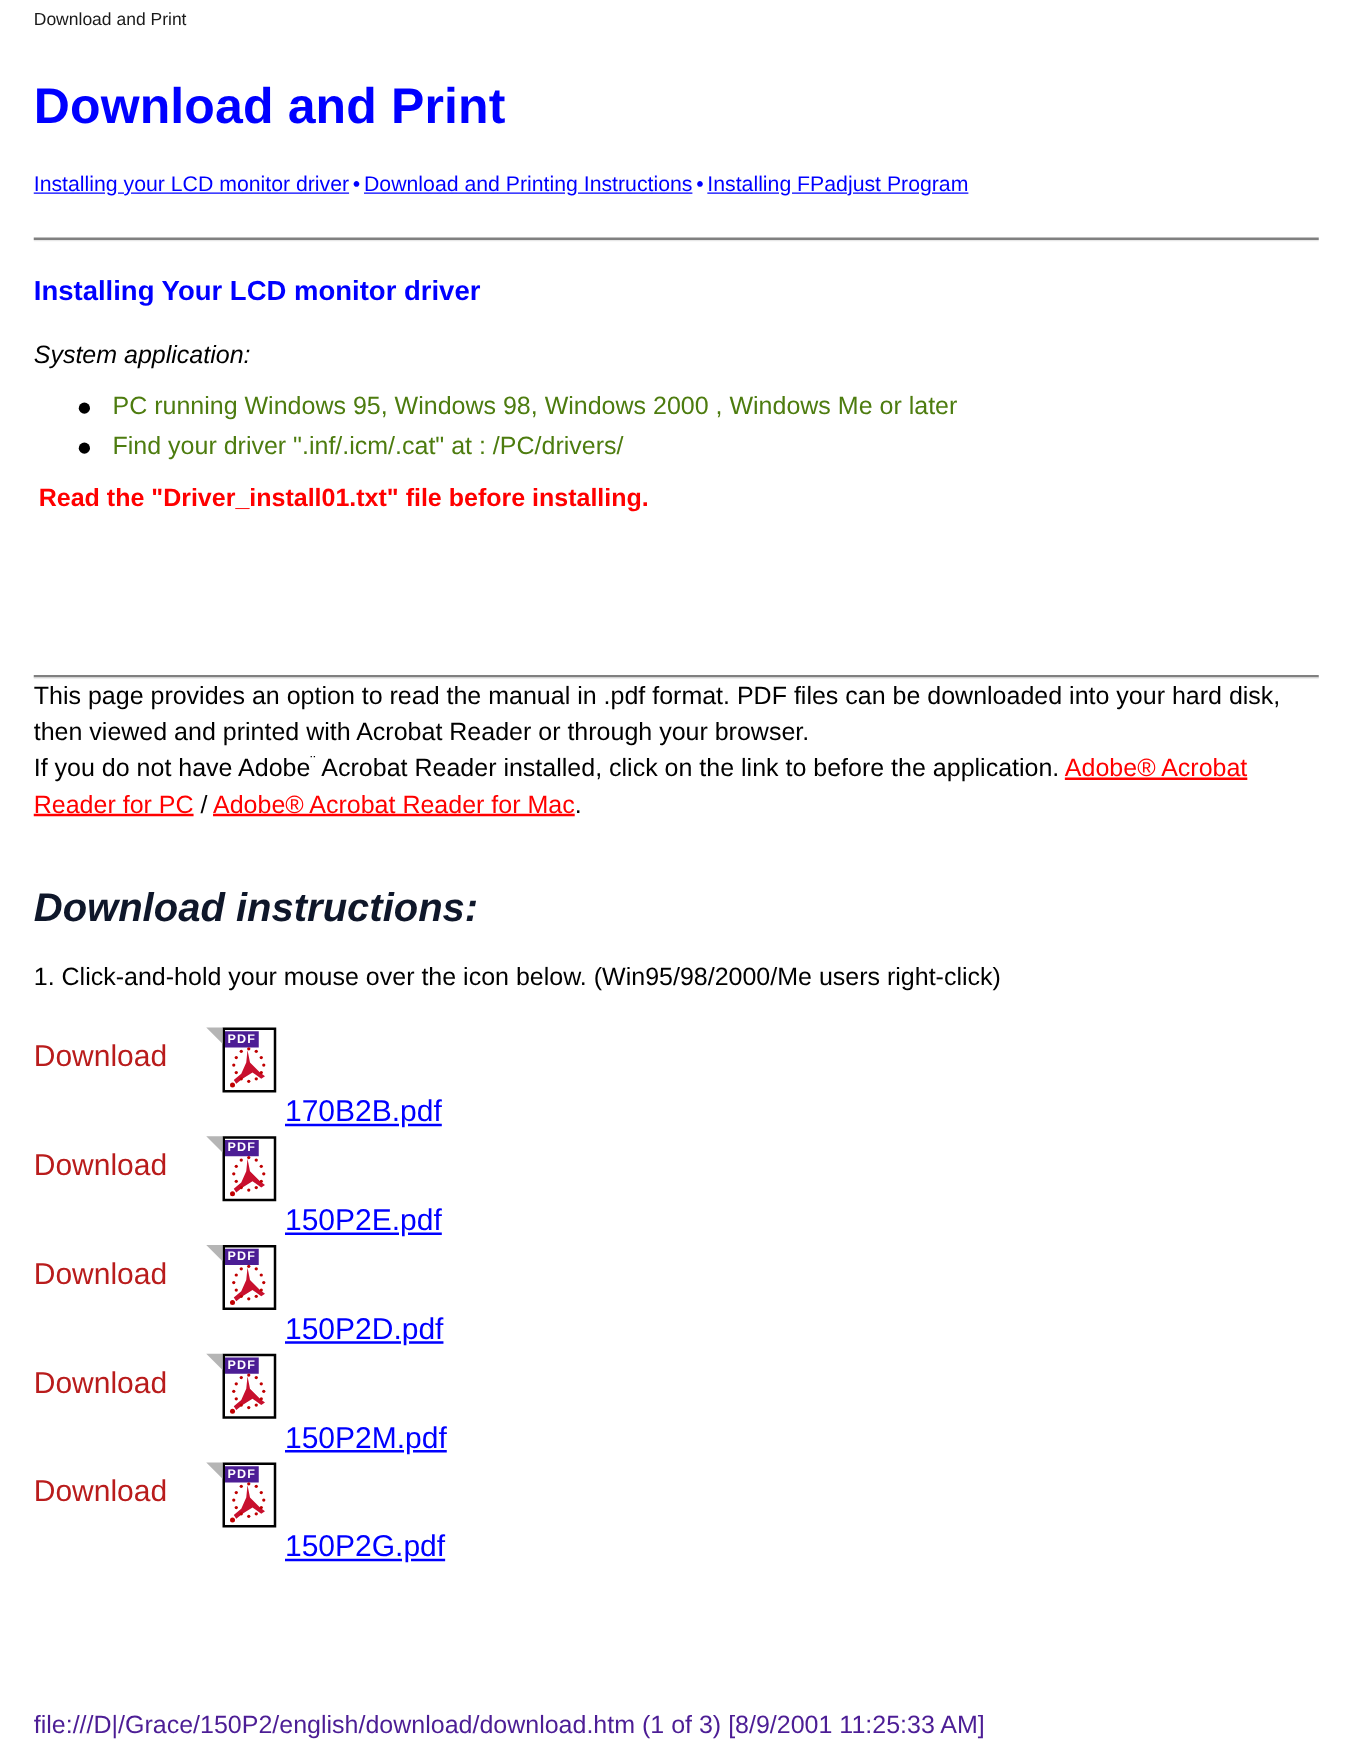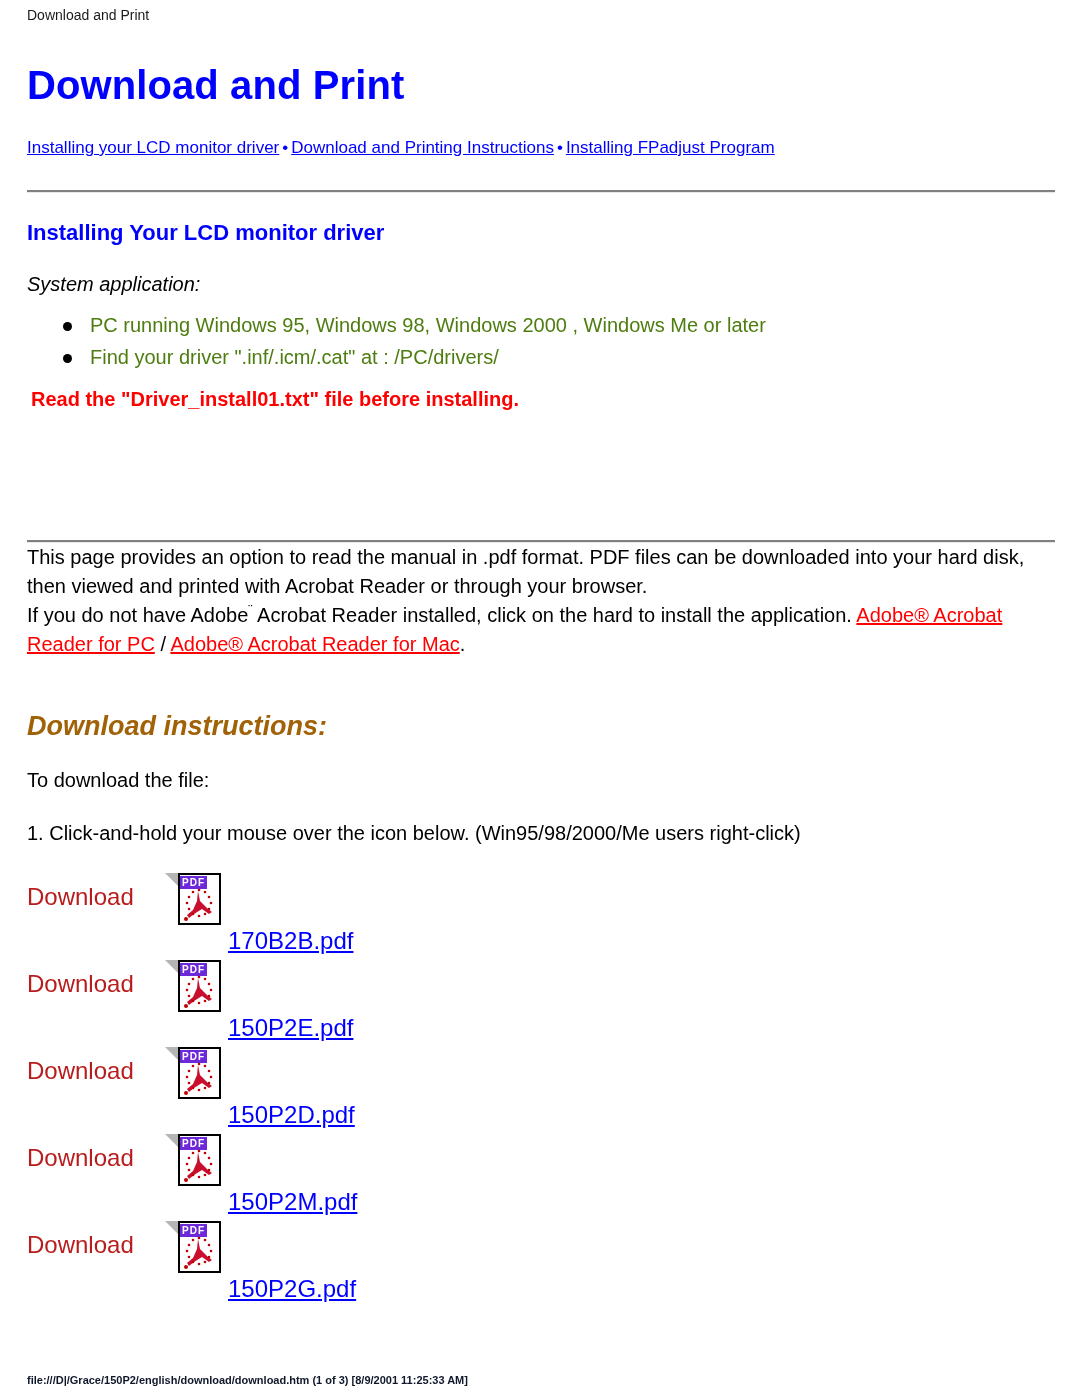--- a/index.html
+++ b/index.html
@@ -132,25 +132,25 @@
     text-decoration: underline;
   }
   sup.tm {
     font-size: 13px;
     vertical-align: super;
     line-height: 0;
   }
 
   h3.dl-title {
     margin: 50px 0 0 0;
-    font-size: 27px;
+    font-size: 32px;
     line-height: 34px;
     font-weight: bold;
     font-style: italic;
-    color: #a16207;
+    color: #0f172a;
   }
 
   .intro-line {
     margin-top: 24px;
     font-size: 20px;
     line-height: 27px;
   }
   .step-line {
     margin-top: 26px;
     font-size: 20px;
@@ -208,46 +208,45 @@
     right: 0; top: 0;
     width: 0; height: 0;
     border-left: 13px solid transparent;
     border-top: 13px solid #b5b5b5;
   }
   .pdf-icon .pdf-badge {
     position: absolute;
     left: 2px; top: 3px;
     width: 27px;
     height: 13px;
-    background: #6d28d9;
+    background: #4c1d95;
     color: #ffffff;
     font-family: "Liberation Sans", sans-serif;
     font-size: 10px;
     font-weight: bold;
     line-height: 13px;
     text-align: center;
     letter-spacing: 1px;
   }
   .pdf-icon svg.acro {
     position: absolute;
     left: 4px;
     top: 15px;
     width: 36px;
     height: 35px;
   }
 
   .footer {
     position: absolute;
     left: 27px;
     top: 1371px;
-    font-size: 11px;
+    font-size: 20px;
     line-height: 18px;
-    color: #0f172a;
+    color: #4c1d95;
     white-space: nowrap;
-    font-weight: bold;
   }
 </style>
 </head>
 <body>
 
 <div class="page-header">Download and Print</div>
 
 <div class="content">
 
   <h1 class="main-title">Download and Print</h1>
@@ -278,25 +277,24 @@
   <div class="warning">Read the "Driver_install01.txt" file before installing.</div>
 
   <div class="gap-block"></div>
 
   <div class="rule-wrap-2">
     <hr class="rule">
   </div>
 
   <p class="body-text para-1">This page provides an option to read the manual in .pdf format. PDF files can be downloaded into your hard disk, then viewed and printed with Acrobat Reader or through your browser.</p>
 
-  <p class="body-text para-2"><span>If you do not have Adobe</span><sup class="tm">¨</sup><span> Acrobat Reader installed, click on the hard to install the application. </span><a class="red-link" href="#">Adobe® Acrobat Reader for PC</a><span> / </span><a class="red-link" href="#">Adobe® Acrobat Reader for Mac</a><span>.</span></p>
+  <p class="body-text para-2"><span>If you do not have Adobe</span><sup class="tm">¨</sup><span> Acrobat Reader installed, click on the link to before the application. </span><a class="red-link" href="#">Adobe® Acrobat Reader for PC</a><span> / </span><a class="red-link" href="#">Adobe® Acrobat Reader for Mac</a><span>.</span></p>
 
   <h3 class="dl-title">Download instructions:</h3>
 
-  <div class="body-text intro-line">To download the file:</div>
 
   <div class="body-text step-line">1. Click-and-hold your mouse over the icon below. (Win95/98/2000/Me users right-click)</div>
 
   <div class="download-list">
 
     <div class="download-row">
       <span class="dl-label">Download</span>
       <span class="pdf-icon-wrap">
         <span class="pdf-icon">
           <span class="sheet"></span>

